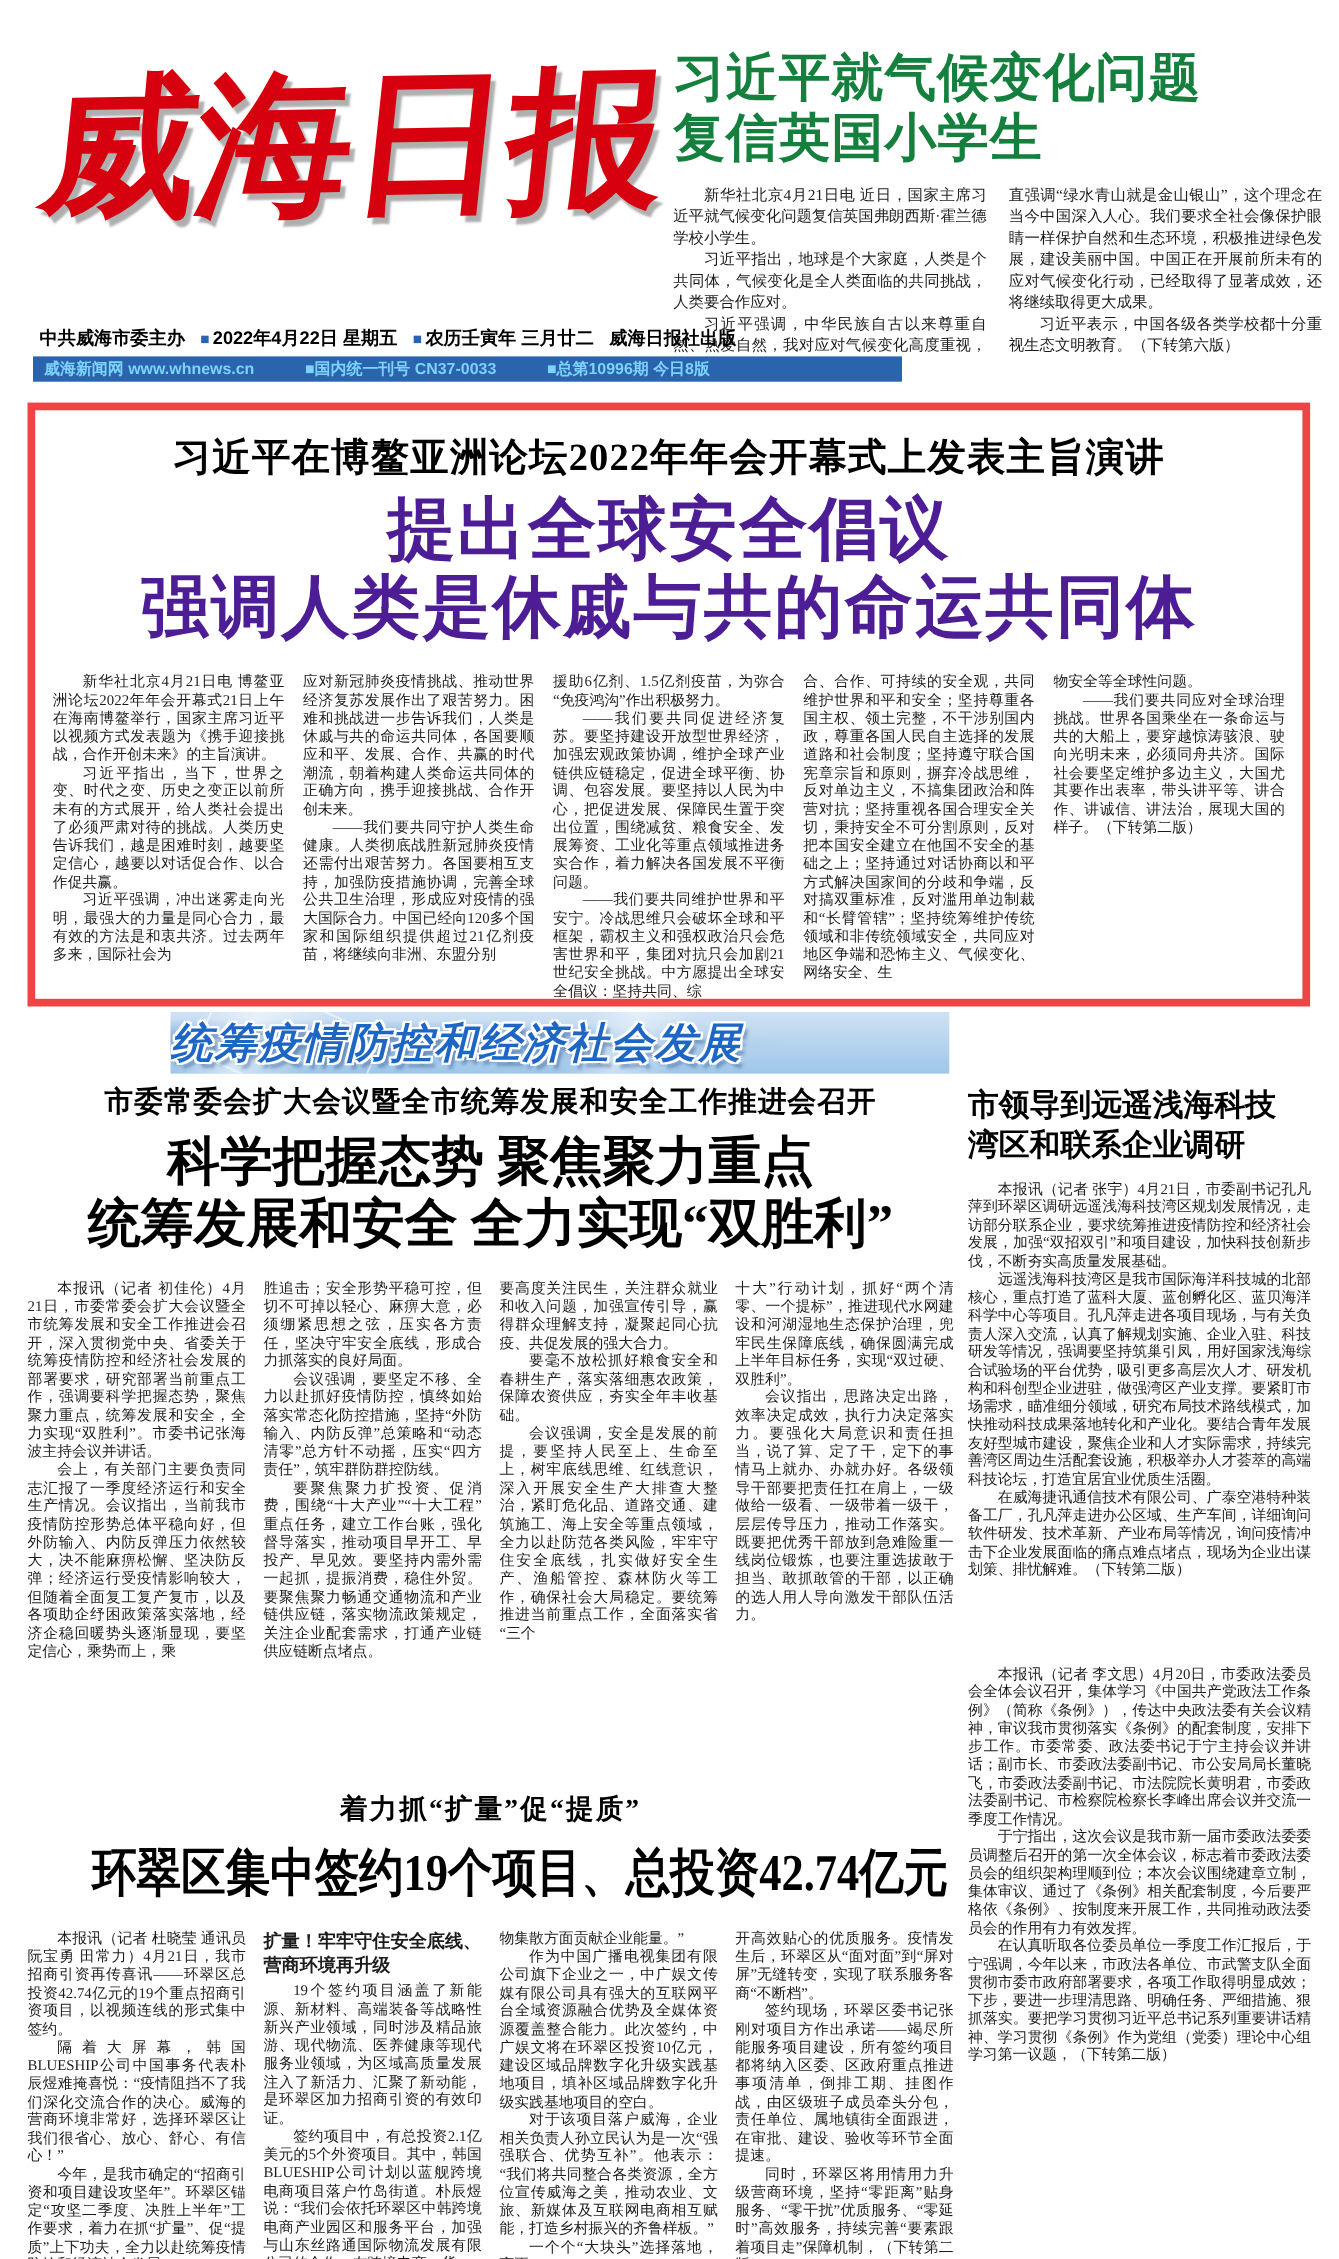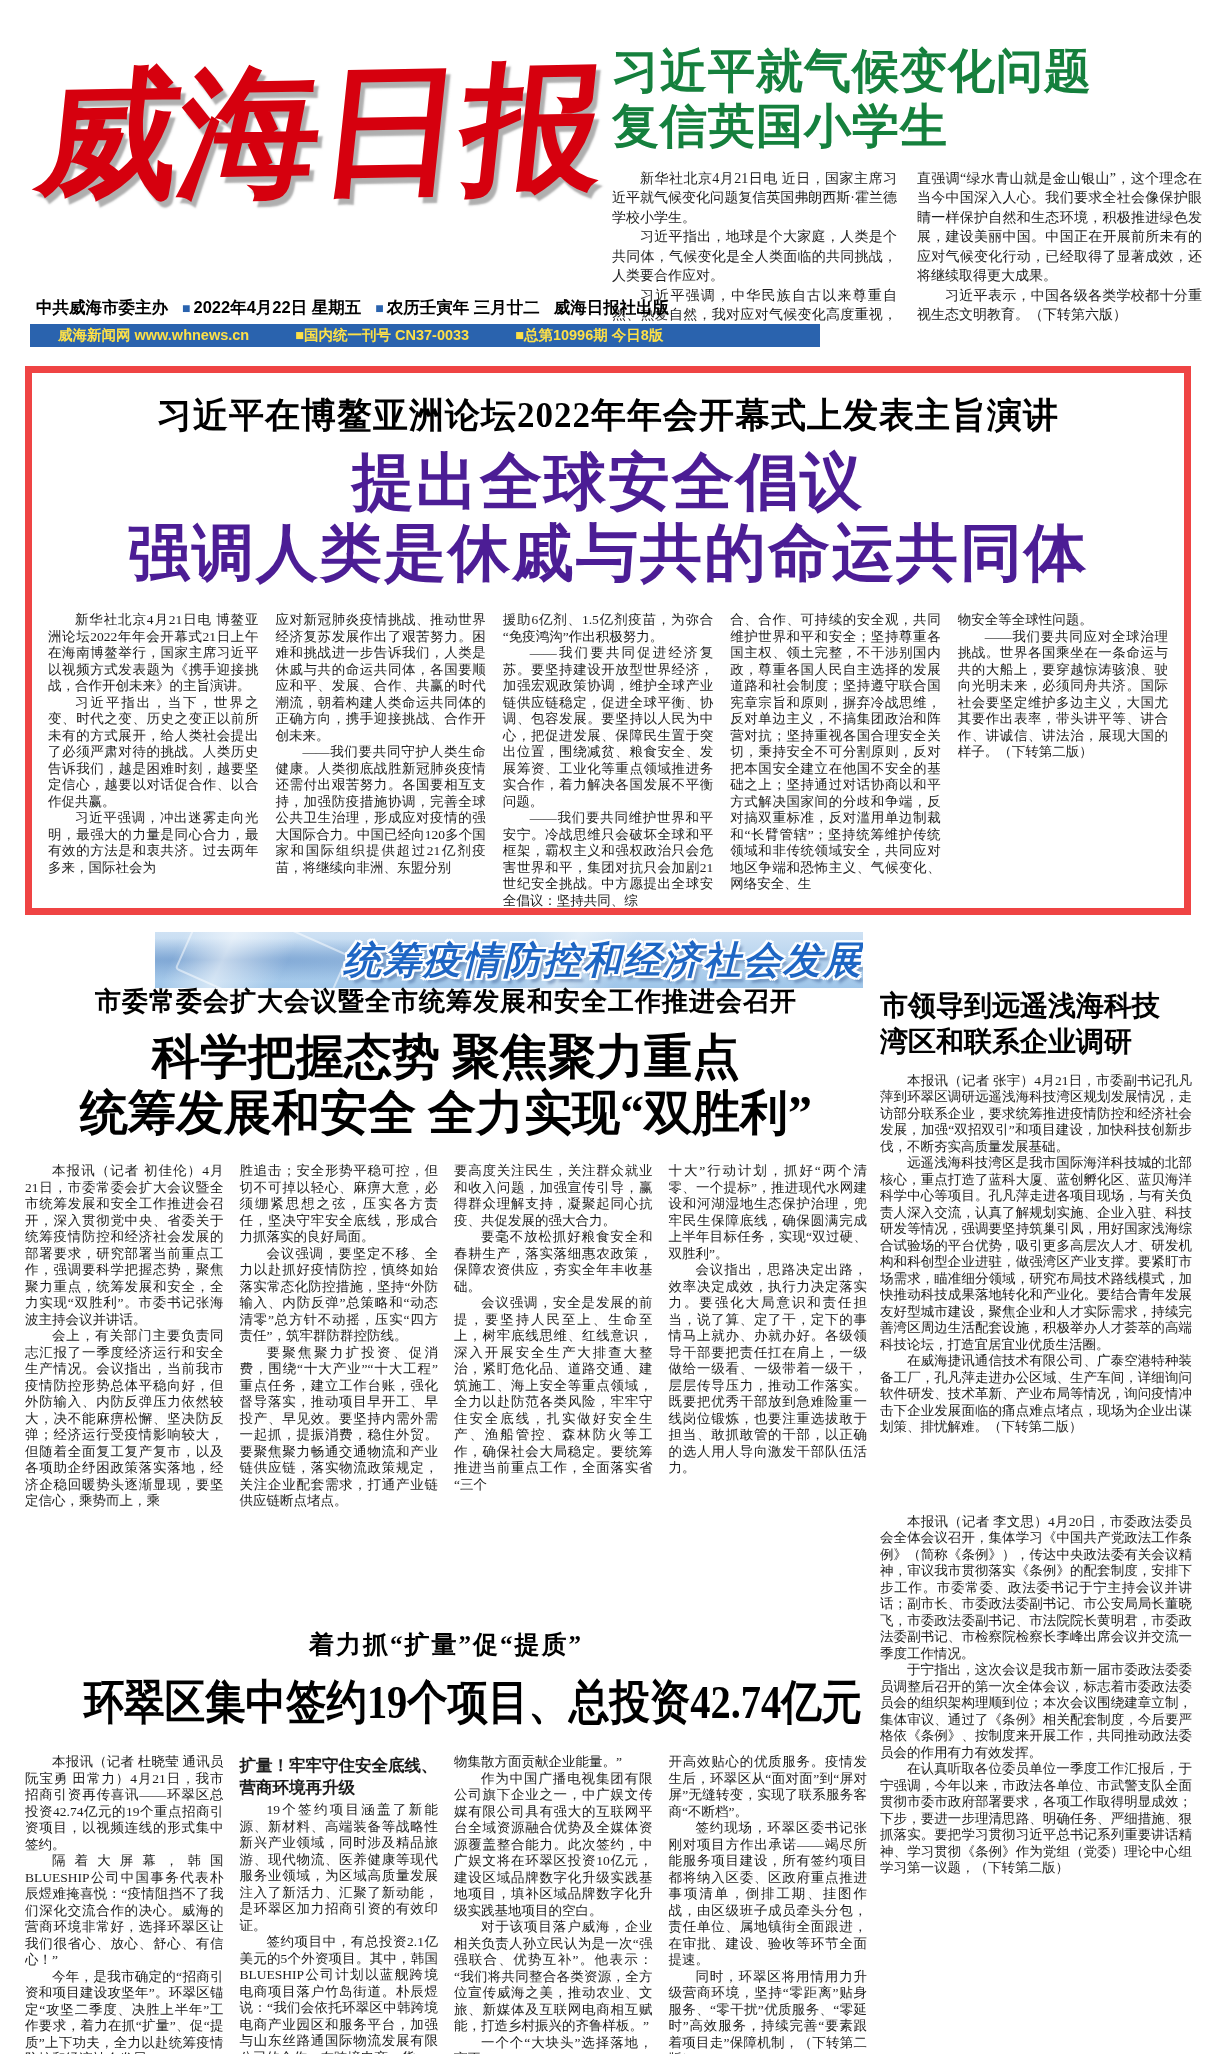--- a/index.html
+++ b/index.html
@@ -11,22 +11,22 @@
             white-space:nowrap;transform:skewX(-7deg) rotate(-1deg);
             text-shadow:5px 6px 2px rgba(110,110,110,.55);
             font-family:"Liberation Serif","DejaVu Serif",serif;}
   
   .dateline{position:absolute;left:36px;top:297px;width:800px;font-family:"Liberation Sans","DejaVu Sans",sans-serif;
             font-size:16.5px;font-weight:700;color:#000;display:flex;align-items:center;white-space:nowrap;}
   .dateline .seg{margin-right:14px;}
   .bsq{color:#2a63ae;margin-right:3px;font-size:14px;}
   
   .infobar{position:absolute;left:30px;top:324px;width:790px;height:23px;background:#2a63ae;
-           color:#fde047;font-family:"Liberation Sans","DejaVu Sans",sans-serif;font-size:14.5px;font-weight:700;
-           display:flex;align-items:center;padding:0 28px;box-sizing:border-box;}
+           color:#7dd3fc;font-family:"Liberation Sans","DejaVu Sans",sans-serif;font-size:14.5px;font-weight:700;
+           display:flex;align-items:center;padding:0 10px;box-sizing:border-box;}
   .infobar .seg{margin-right:46px;white-space:nowrap;}
   
   .top-article{position:absolute;left:612px;top:44px;width:590px;}
   .top-headline{margin:0;font-size:47px;line-height:1.18;font-weight:900;color:#15803d;
                 white-space:pre-line;letter-spacing:1px;}
   .top-body{display:flex;gap:20px;margin-top:14px;height:162px;overflow:hidden;}
   .top-body .tcol{flex:1;font-size:14px;line-height:19.5px;}
   
   .para{margin:0;text-align:justify;}
   .ind{text-indent:2em;}
@@ -38,21 +38,21 @@
                  letter-spacing:2px;color:#4c1d95;white-space:pre-line;}
   .main-body{display:flex;gap:17px;margin:24px 16px 0;height:300px;overflow:hidden;}
   .main-body .mcol{flex:1;font-size:13.5px;line-height:16.5px;}
   
   .banner{position:absolute;left:155px;top:920px;width:708px;height:56px;overflow:hidden;
           background:
             linear-gradient(115deg, rgba(255,255,255,0) 4%, rgba(255,255,255,.55) 11%, rgba(255,255,255,0) 20%),
             linear-gradient(115deg, transparent 52%, rgba(255,255,255,.45) 58%, transparent 66%),
             radial-gradient(ellipse at 8% 50%, rgba(78,128,190,.55), rgba(78,128,190,0) 55%),
             linear-gradient(180deg,#cfe2f4,#9fc6e9);
-          display:flex;align-items:center;justify-content:flex-end;margin-top:12px;}
+          display:flex;align-items:center;justify-content:flex-start;}
   .banner-deco{position:absolute;left:30px;top:-12px;width:150px;height:80px;
                border:2px solid rgba(255,255,255,.5);transform:rotate(24deg);border-radius:4px;}
   .banner-text{position:relative;font-family:"Liberation Sans","DejaVu Sans",sans-serif;
                font-size:38px;font-weight:900;font-style:italic;letter-spacing:2px;color:#1e66c4;
                text-shadow:-2px -2px 0 #fff,2px -2px 0 #fff,-2px 2px 0 #fff,2px 2px 0 #fff,
                            0 -2px 0 #fff,0 2px 0 #fff,-2px 0 0 #fff,2px 0 0 #fff,
                            4px 5px 3px rgba(27,63,122,.4);}
   
   .article2{position:absolute;left:25px;top:984px;width:842px;}
   .a2-kicker{margin:0;text-align:center;font-size:26px;font-weight:700;color:#000;letter-spacing:1px;}

